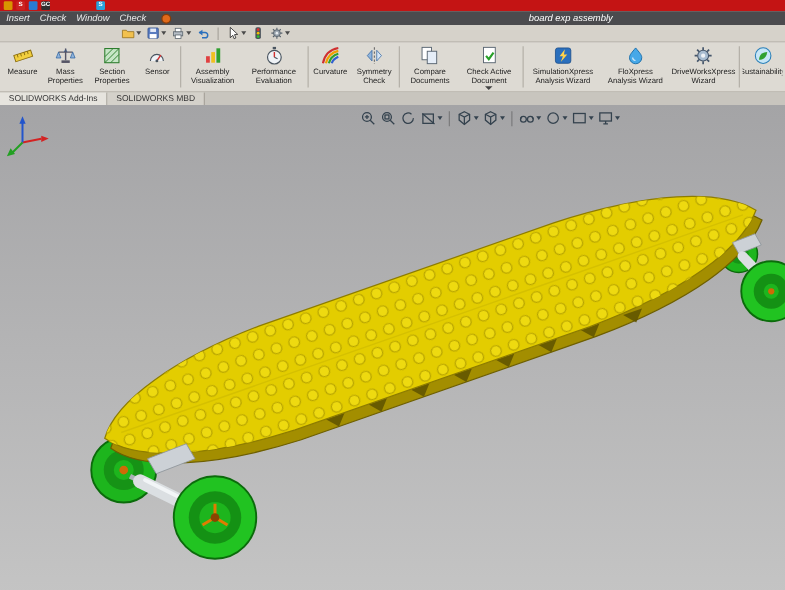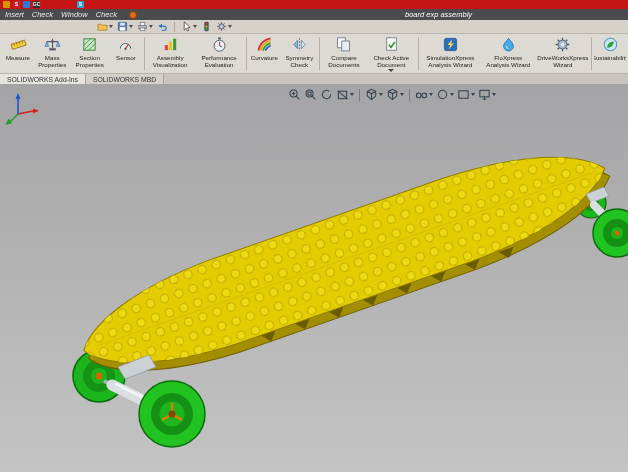--- a/index.html
+++ b/index.html
@@ -12,21 +12,21 @@
   .titlebar{height:9px;background:#c41414;display:flex;align-items:center;gap:3px;padding:0 3px;}
   .ticon{width:7px;height:7px;border-radius:1px;font-size:5px;line-height:7px;color:#fff;
          display:flex;align-items:center;justify-content:center;font-weight:bold;}
   .t1{background:#d89400;} .t2{background:#cc2222;} .t3{background:#2b7bd4;}
   .t4{background:#2f2f2f;} .t5{background:#29a3dd;margin-left:34px;}
   
   .menubar{height:11px;background:#4b4b4e;color:#e9e9e9;display:flex;align-items:center;
            gap:8px;padding:0 5px;font-size:7.5px;position:relative;font-style:italic;}
   .menu-item{cursor:default;}
   .pin-icon{width:6px;height:6px;border-radius:50%;background:#e06a1a;border:1px solid #8a3c08;margin-left:4px;}
-  .doc-title{position:absolute;left:405px;top:1px;color:#ffffff;font-size:7.5px;}
+  .doc-title{position:absolute;left:423px;top:1px;color:#ffffff;font-size:7.5px;}
   
   .stdbar{height:13px;background:#d6d2ca;border-bottom:1px solid #bab6ae;display:flex;
           align-items:center;gap:2px;padding:0 4px 0 96px;}
   .tbtn{display:flex;align-items:center;gap:1px;padding:0 1px;}
   .tbtn svg{display:block;}
   .caret{width:0;height:0;border-left:2.5px solid transparent;border-right:2.5px solid transparent;
          border-top:3px solid #4a4a4a;}
   .tsep{width:1px;height:10px;background:#aaa69e;margin:0 3px;}
   
   .ribbon{height:37px;background:#dddad3;border-bottom:1px solid #b8b4ac;display:flex;

